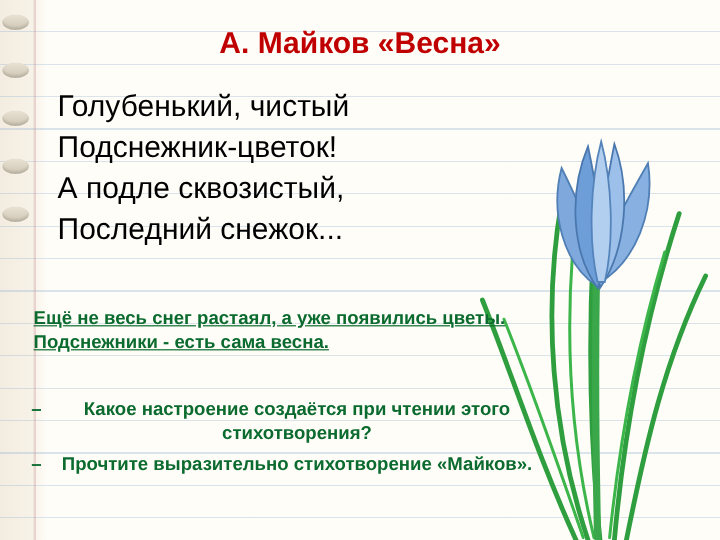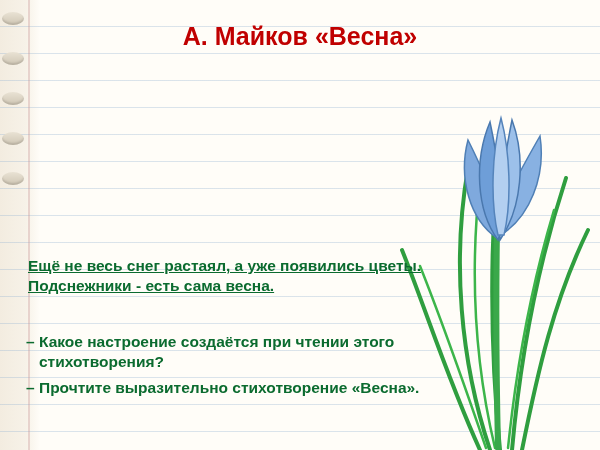--- a/index.html
+++ b/index.html
@@ -92,21 +92,21 @@
   .q-item {
     display: flex;
     align-items: flex-start;
     margin-bottom: 6px;
   }
   .q-bullet {
     flex: 0 0 auto;
     width: 13px;
     color: #0b6b2f;
   }
-  .q-text { flex: 1 1 auto; }
+  .q-text { flex: 1 1 auto; text-align: center; }
   
   .flower {
     position: absolute;
     right: 0;
     top: 60px;
     width: 260px;
     height: 390px;
   }
 </style>
 </head>
@@ -144,27 +144,33 @@
       <path d="M157 178 C 130 160, 118 118, 128 80 C 140 104, 152 130, 160 158 Z" fill="#7fa9dd" stroke="#4f7fb5" stroke-width="1.5"></path>
       <path d="M159 176 C 190 158, 206 116, 200 76 C 184 104, 168 132, 160 158 Z" fill="#88b1e2" stroke="#4f7fb5" stroke-width="1.5"></path>
       <path d="M158 180 C 136 150, 134 100, 150 62 C 158 100, 163 136, 163 166 Z" fill="#6e9ed8" stroke="#4a78ae" stroke-width="1.5"></path>
       <path d="M160 180 C 182 148, 186 98, 172 60 C 164 100, 159 138, 159 166 Z" fill="#9cc0ea" stroke="#4a78ae" stroke-width="1.5"></path>
       <path d="M158 175 C 150 140, 152 92, 161 58 C 170 92, 172 140, 164 175 Z" fill="#b3cff0" stroke="#5584bb" stroke-width="1.5"></path>
     </g>
   </svg>
 
   <div class="title">А. Майков «Весна»</div>
 
+  <div class="poem">
+    <div>Голубенький, чистый</div>
+    <div>Подснежник-цветок!</div>
+    <div>А подле сквозистый,</div>
+    <div>Последний снежок...</div>
+  </div>
 
   <div class="note">Ещё не весь снег растаял, а уже появились цветы. Подснежники - есть сама весна.</div>
 
   <div class="questions">
     <div class="q-item">
       <span class="q-bullet">–</span>
       <span class="q-text">Какое настроение создаётся при чтении этого стихотворения?</span>
     </div>
     <div class="q-item">
       <span class="q-bullet">–</span>
-      <span class="q-text">Прочтите выразительно стихотворение «Весна».</span>
+      <span class="q-text">Прочтите выразительно стихотворение «Майков».</span>
     </div>
   </div>
 
 </div>
 
 </body></html>

